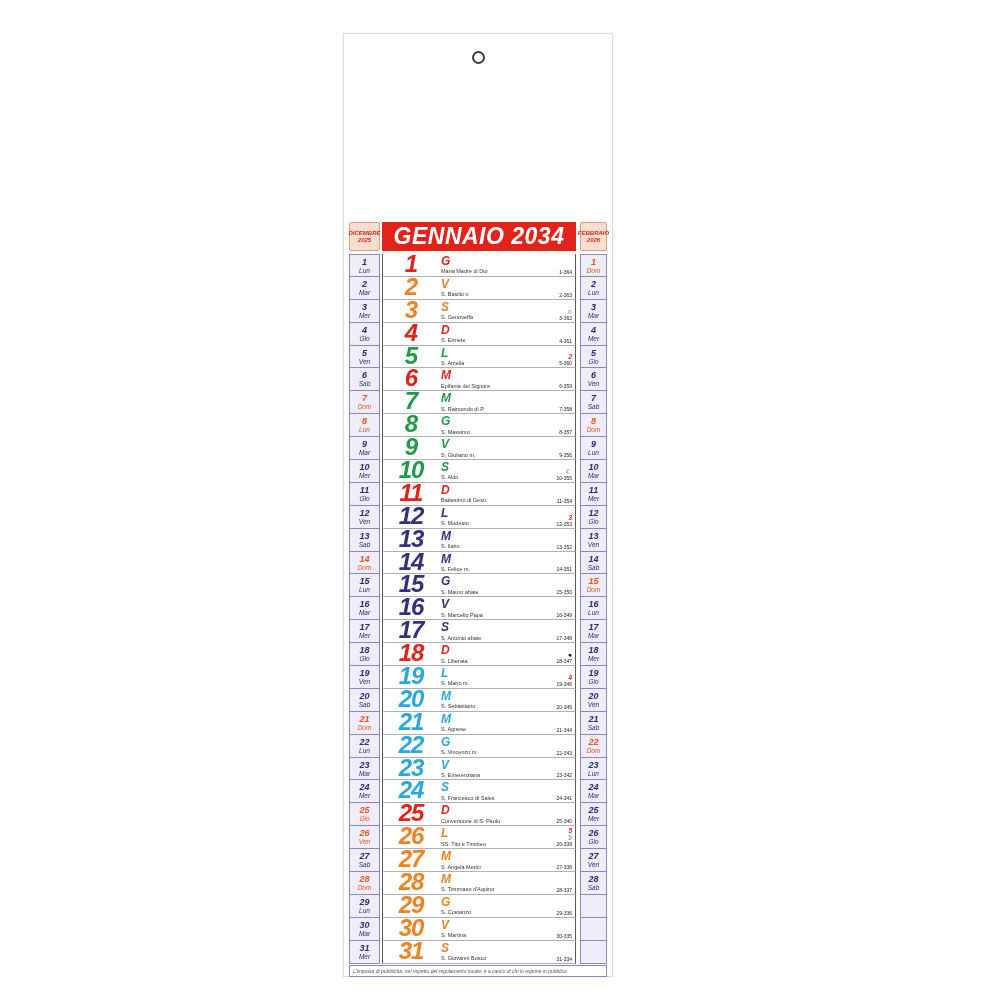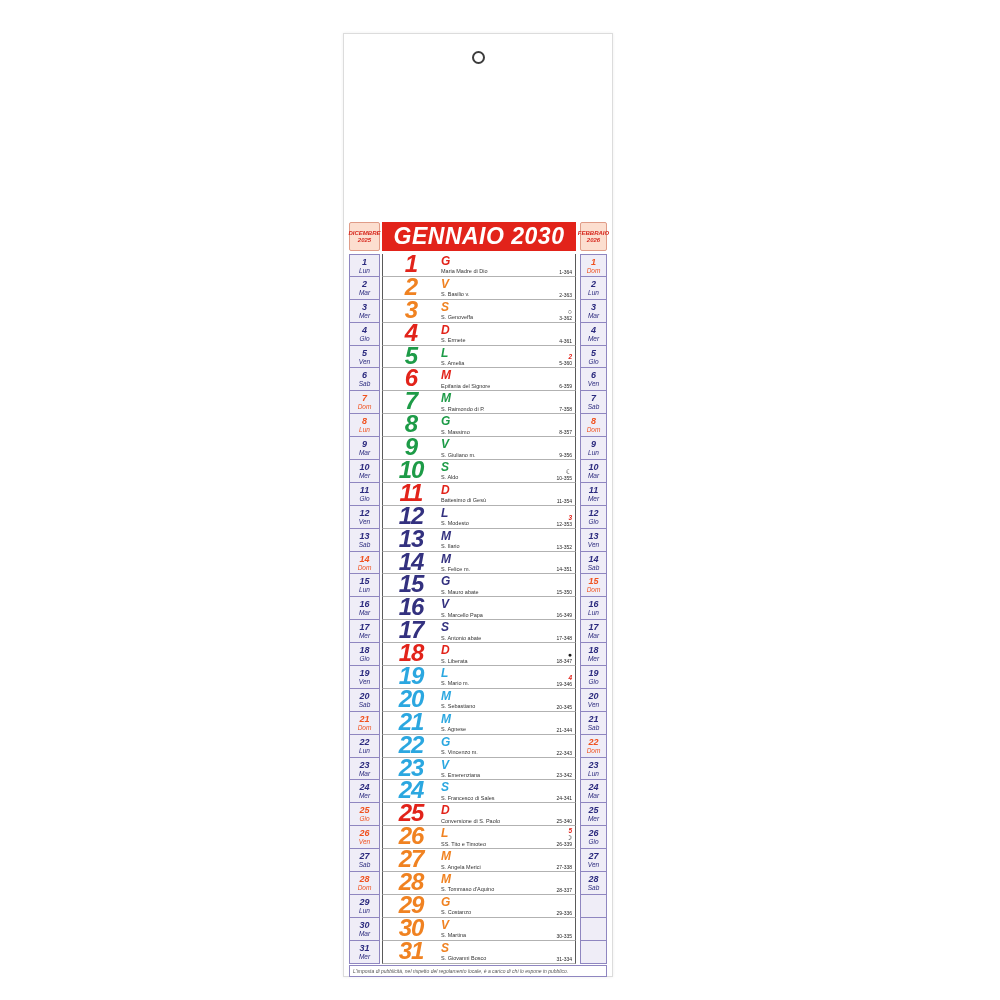--- a/index.html
+++ b/index.html
@@ -59,21 +59,21 @@
 <div class="stage">
   <div class="sheet">
     <div class="hole"></div>
 
     <div class="cal-header">
       <div class="mini-header prev">
         <span>DICEMBRE</span>
         <span>2025</span>
       </div>
       <div class="banner">
-        <span>GENNAIO 2030</span>
+        <span>GENNAIO 2034</span>
       </div>
       <div class="mini-header next">
         <span>FEBBRAIO</span>
         <span>2026</span>
       </div>
     </div>
 
     <div class="rows" id="rows">
         <div class="row">
     <div class="mini-cell prev">

